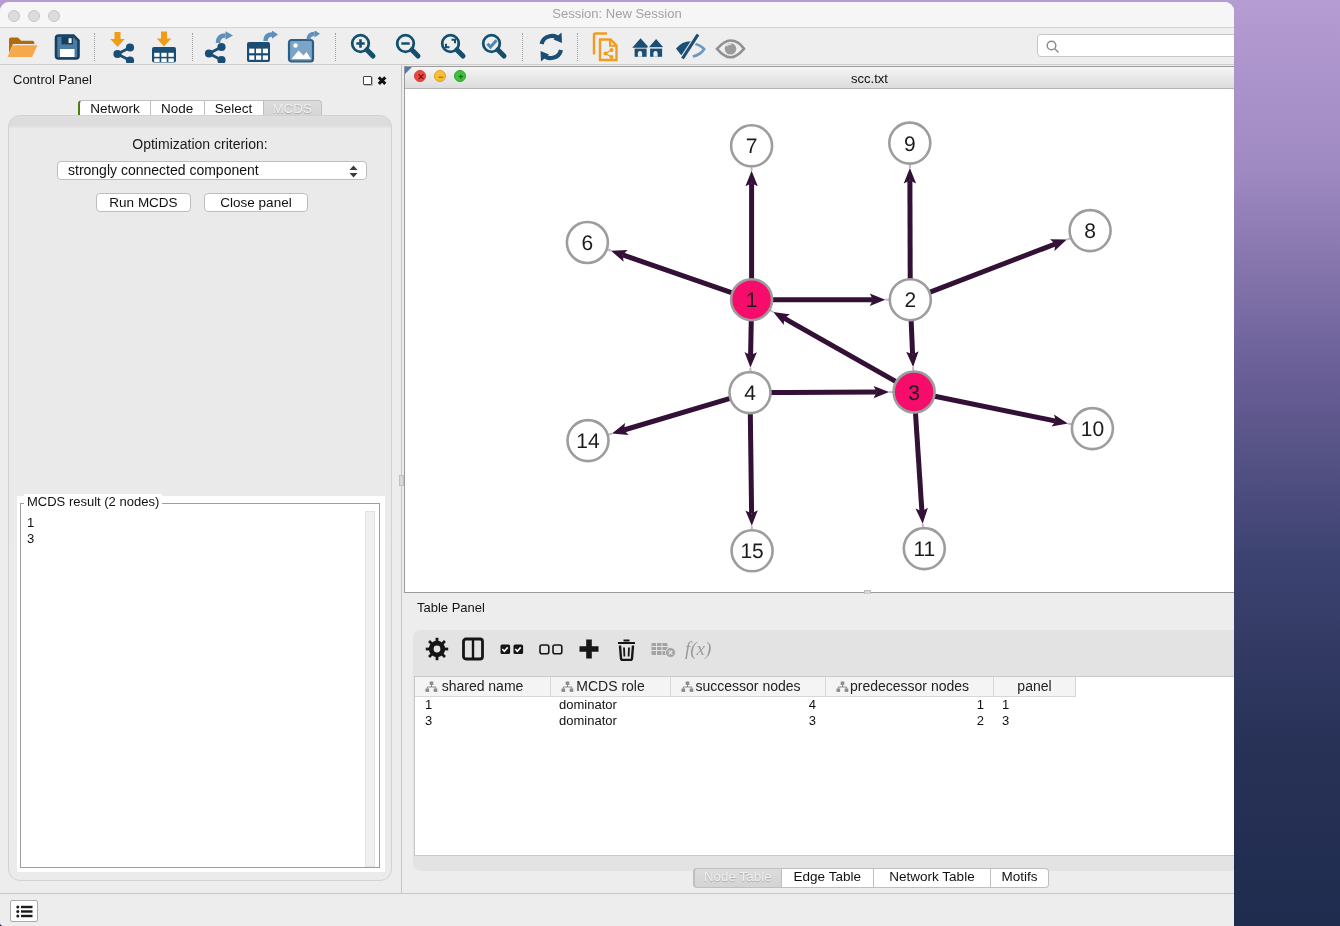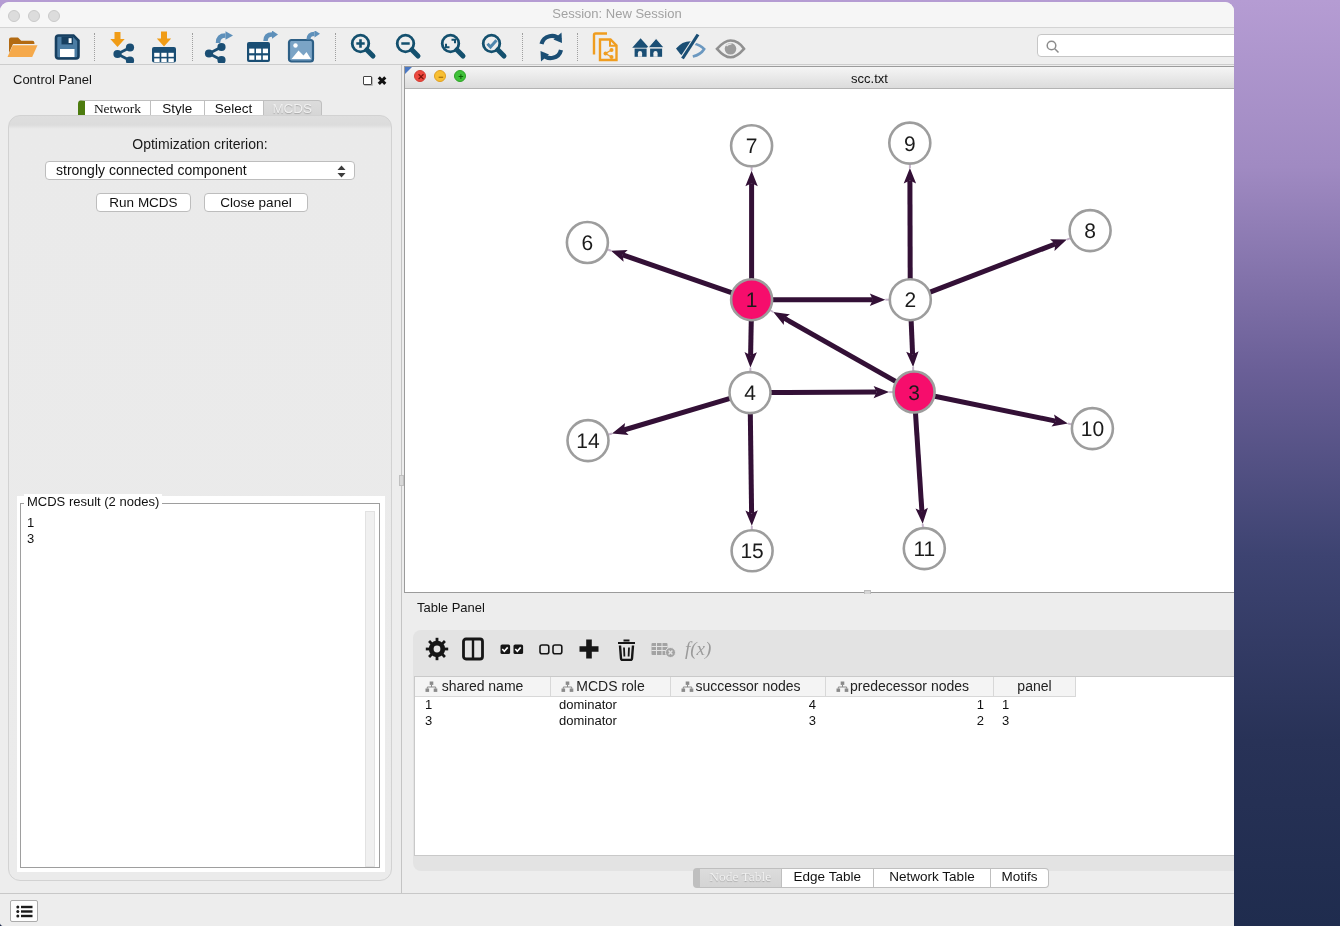--- a/index.html
+++ b/index.html
@@ -11,26 +11,26 @@
 #toolbar { position:absolute; left:0; top:27px; width:100%; height:36px; background:#eeeeee; border-bottom:1px solid #cdcdcd; }
 .tsep { position:absolute; top:4px; height:28px; width:0; border-left:1.5px dotted #9f9f9f; }
 .ticon { position:absolute; top:2px; }
 #search { position:absolute; left:1037px; top:5px; width:291px; height:23px; background:#fff; border:1px solid #c6c6c6; border-radius:4px; }
 #cpanel { position:absolute; left:0; top:63px; width:402px; height:828px; background:#ededed; border-right:1px solid #c4c4c4; }
 .phead { font-size:13px; color:#151515; }
 .wicon-sq { position:absolute; width:9px; height:9px; border:1.6px solid #444; border-radius:1px; box-shadow:1px 1px 0 #bbb; background:#fff; }
 .wicon-x { position:absolute; font-size:12px; font-weight:bold; color:#111; }
 .tabrow { position:absolute; display:flex; height:20px; }
 .tab { height:20px; line-height:16px; font-size:13.5px; font-weight:500; text-align:center; background:#fff; border:1px solid #bfbfbf; border-left:none; color:#111; }
-.tab.first { border-left:7px solid #4d7c0f; border-radius:4px 0 0 4px;font-family:Liberation Serif, serif; }
+.tab.first { border-left:2px solid #4d7c0f; border-radius:4px 0 0 4px; }
 .tab.last { border-radius:0 4px 4px 0; }
 .tab.sel { background:linear-gradient(#dcdcdc,#d4d4d4); color:#f0f0f0; text-shadow:0 1px 1px #a8a8a8; border-color:#bfbfbf; }
 #cpcontent { position:absolute; left:8px; top:50px; width:384px; height:766px; background:#eaeaea; border:1px solid #d2d2d2; border-radius:12px; background:linear-gradient(180deg,#dedede 0,#dcdcdc 9px,#eaeaea 13px,#ebebeb 100%); }
 #optlabel { position:absolute; left:0; top:20px; width:100%; text-align:center; font-size:14px; color:#1a1a1a; }
-#combo { position:absolute; left:36px; top:45px; width:310px; height:19px; background:#fff; border:1px solid #bdbdbd; border-radius:4px; font-size:14px; color:#111; line-height:16px; padding-left:10px; }
+#combo { position:absolute; left:48px; top:45px; width:310px; height:19px; background:#fff; border:1px solid #bdbdbd; border-radius:4px; font-size:14px; color:#111; line-height:16px; padding-left:10px; }
 .btn { position:absolute; height:19px; top:77px; background:#fff; border:1px solid #bdbdbd; border-radius:4px; font-size:13.5px; color:#111; text-align:center; line-height:17px; }
 #mcdswhite { position:absolute; left:8px; top:380px; width:368px; height:376px; background:#fff; }
 #mcdsbox { position:absolute; left:3px; top:7px; width:360px; height:365px; border:1px solid #9e9e9e; }
 #mcdslegend { position:absolute; left:7px; top:-2px; background:#fff; font-size:13px; color:#111; padding:0 3px; }
 #mcdstext { position:absolute; left:10px; top:19px; font-size:13px; color:#111; line-height:16px; }
 #mcdssb { position:absolute; left:348px; top:15px; width:10px; height:356px; background:#f0f0f0; border:1px solid #e2e2e2; }
 #netwin { position:absolute; left:404px; top:64px; width:931px; height:527px; border:1px solid #9b9b9b; background:#fff; }
 #nettb { position:absolute; left:0; top:0; width:100%; height:22px; background:linear-gradient(#f5f5f5,#dcdcdc); border-bottom:1px solid #b3b3b3; }
 #nettitle { position:absolute; width:100%; top:4px; text-align:center; font-size:13px; color:#111; }
 .mtl { position:absolute; top:3px; width:12px; height:12px; border-radius:50%; }
@@ -196,21 +196,21 @@
           <line x1="9.8" y1="9.8" x2="13.5" y2="13.5" stroke="#8c8c8c" stroke-width="1.5"></line>
         </svg>
       </div>
     </div>
 <div id="cpanel">
  <div class="phead" style="position:absolute;left:13px;top:7px;">Control Panel</div>
  <div class="wicon-sq" style="left:363px;top:11px;"></div>
  <div class="wicon-x" style="left:377px;top:9px;">✖</div>
  <div class="tabrow" style="left:78px;top:35px;">
   <div class="tab first" style="width:73px;">Network</div>
-  <div class="tab" style="width:53.5px;">Style</div>
+  <div class="tab" style="width:53.5px;">Node</div>
   <div class="tab" style="width:59px;">Select</div>
   <div class="tab last sel" style="width:58.5px;">MCDS</div>
  </div>
  <div id="cpcontent">
   <div id="optlabel">Optimization criterion:</div>
   <div id="combo">strongly connected component
    <svg style="position:absolute;right:7px;top:2.5px" width="11" height="13" viewBox="0 0 11 13">
     <polygon points="5.5,0.5 9.5,5 1.5,5" fill="#3c3c3c"></polygon>
     <polygon points="5.5,12.5 9.5,8 1.5,8" fill="#3c3c3c"></polygon>
    </svg>

